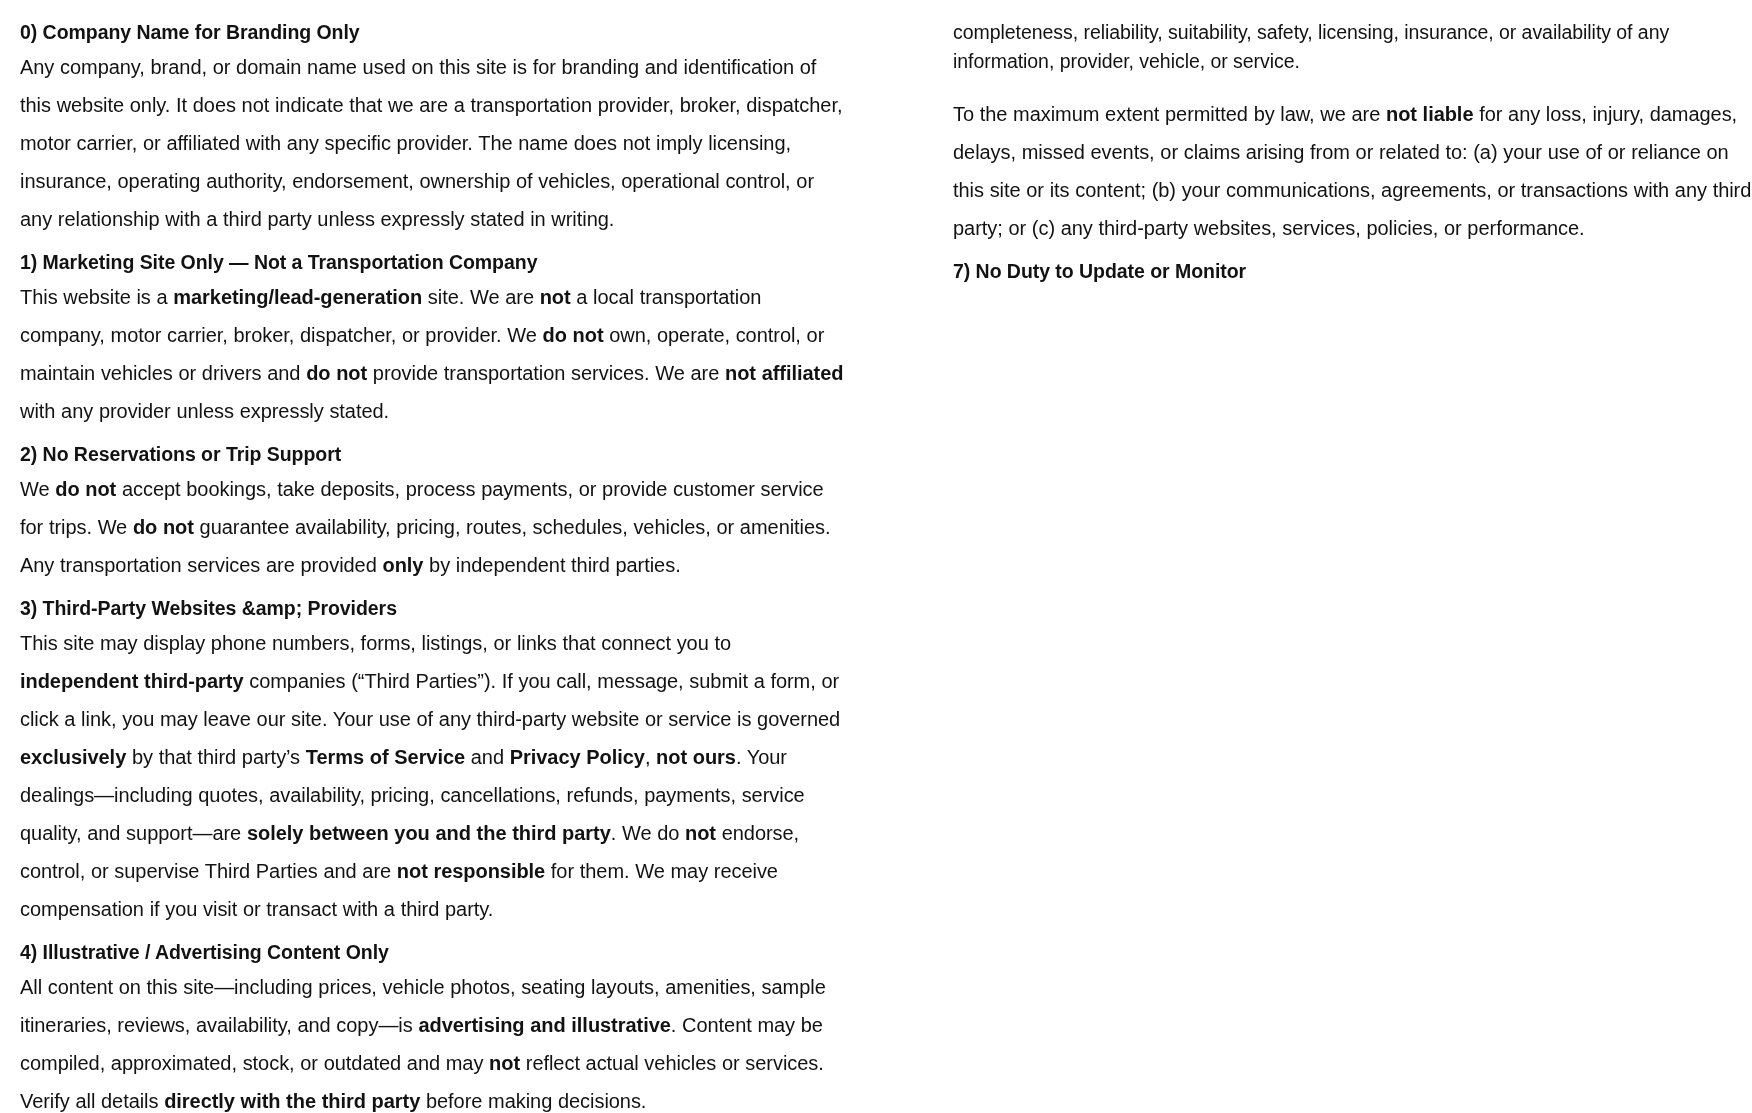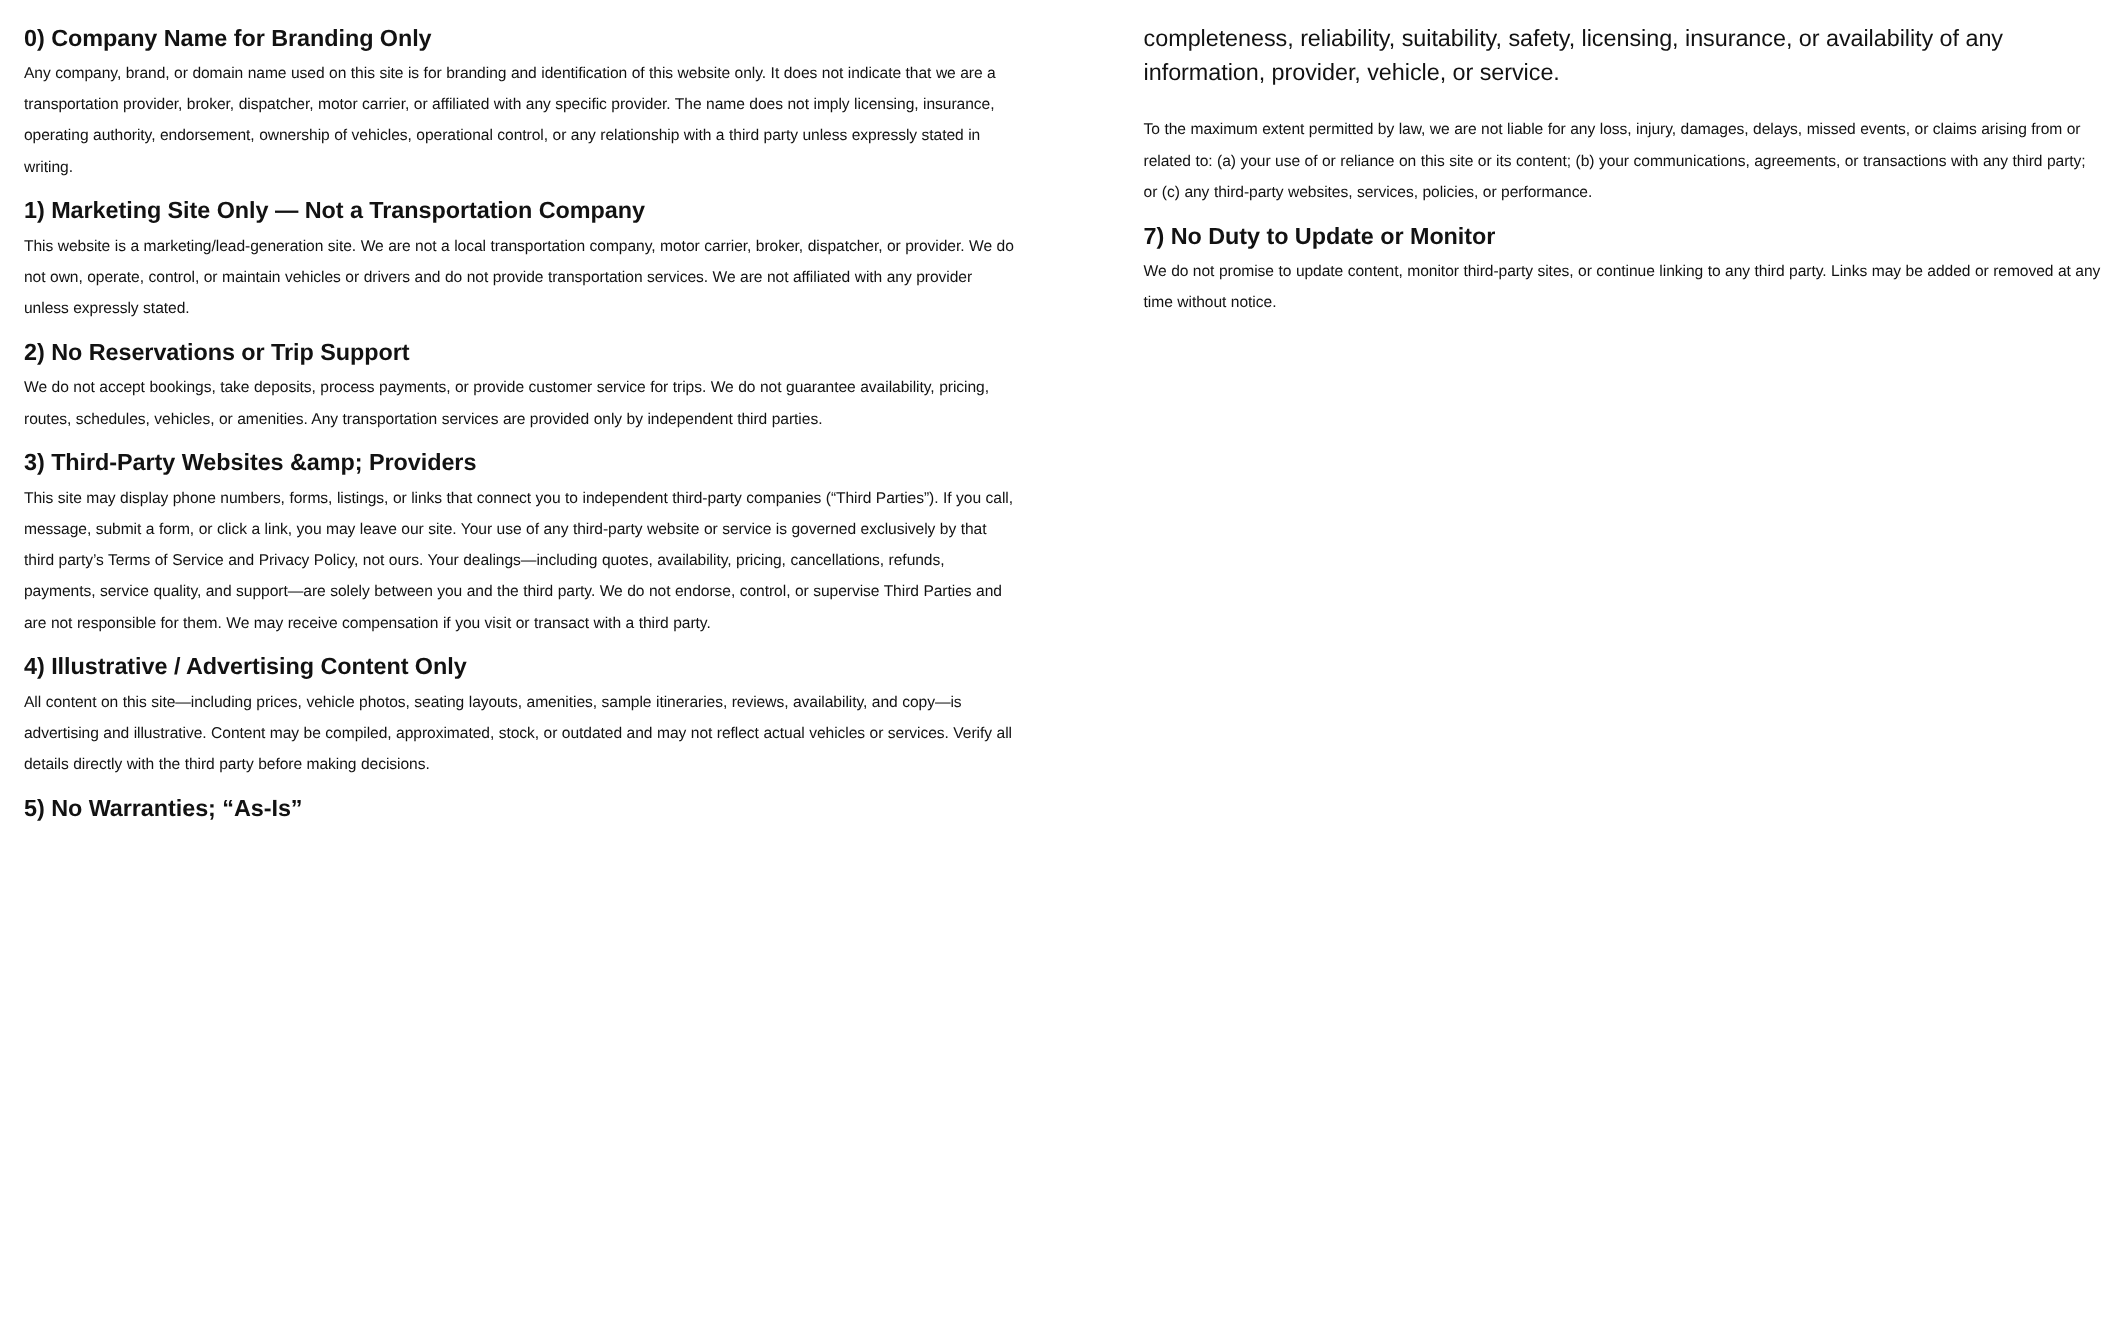--- a/index.html
+++ b/index.html
@@ -43,31 +43,31 @@
     margin: 0 0 10px 0;
   }
   .section-heading {
     font-size: 19.5px;
     font-weight: bold;
     line-height: 28px;
     margin: 0 0 2px 0;
     letter-spacing: -0.05px;
   }
   .section-body {
-    font-size: 13px;
-    line-height: 26px;
+    font-size: 20px;
+    line-height: 38px;
     margin: 0 0 18px 0;
     letter-spacing: -0.05px;
     word-spacing: 0.2px;
   }
   .section-body:last-child {
     margin-bottom: 0;
   }
   .section-body b {
-    font-weight: normal;
+    font-weight: bold;
   }
   .cont-para {
     font-size: 19.5px;
     line-height: 28.5px;
     margin: 0 0 20px 0;
     letter-spacing: -0.05px;
   }
 </style>
 </head>
 <body>
@@ -111,19 +111,18 @@
     <div class="col col-right">
 
       <div class="cont-para">completeness, reliability, suitability, safety, licensing, insurance, or availability of any information, provider, vehicle, or service.</div>
 
       <div class="section">
         <div class="section-body"> To the maximum extent permitted by law, we are <b>not liable</b> for any loss, injury, damages, delays, missed events, or claims arising from or related to: (a) your use of or reliance on this site or its content; (b) your communications, agreements, or transactions with any third party; or (c) any third-party websites, services, policies, or performance.</div>
       </div>
 
       <div class="section">
         <div class="section-heading">7) No Duty to Update or Monitor</div>
-        <div class="section-body"> We <b>do not</b> promise to update content, monitor third-party sites, or continue linking to any third party. Links may be added or removed at any time without notice.</div>
       </div>
 
     </div>
 
   </div>
 </div>
 
 </body></html>

